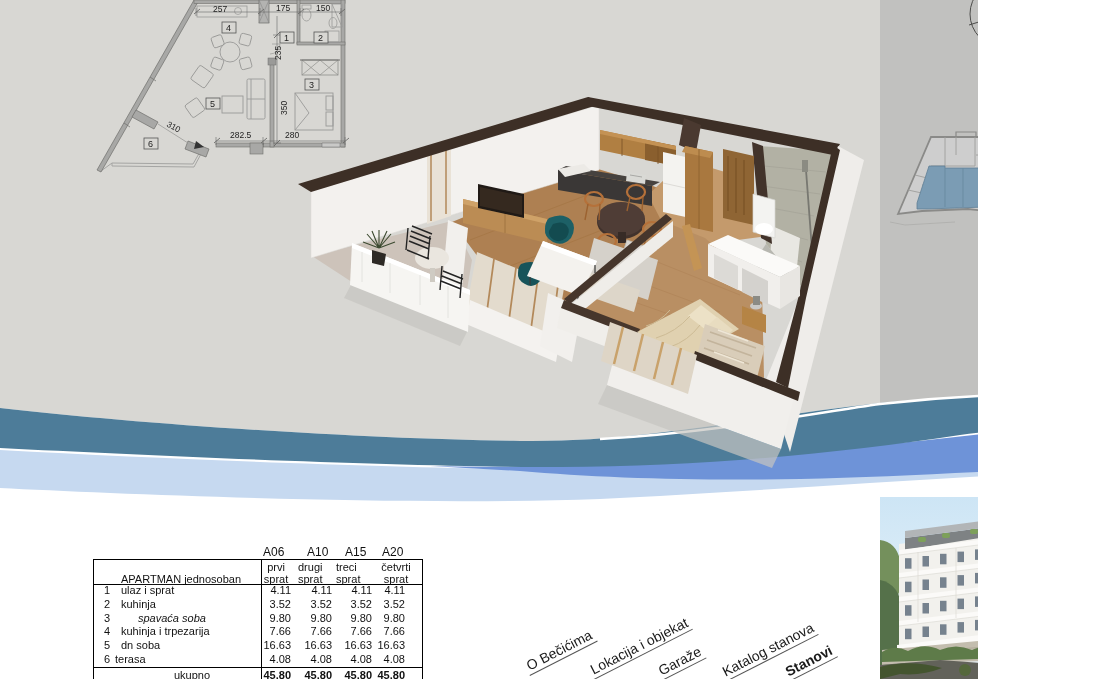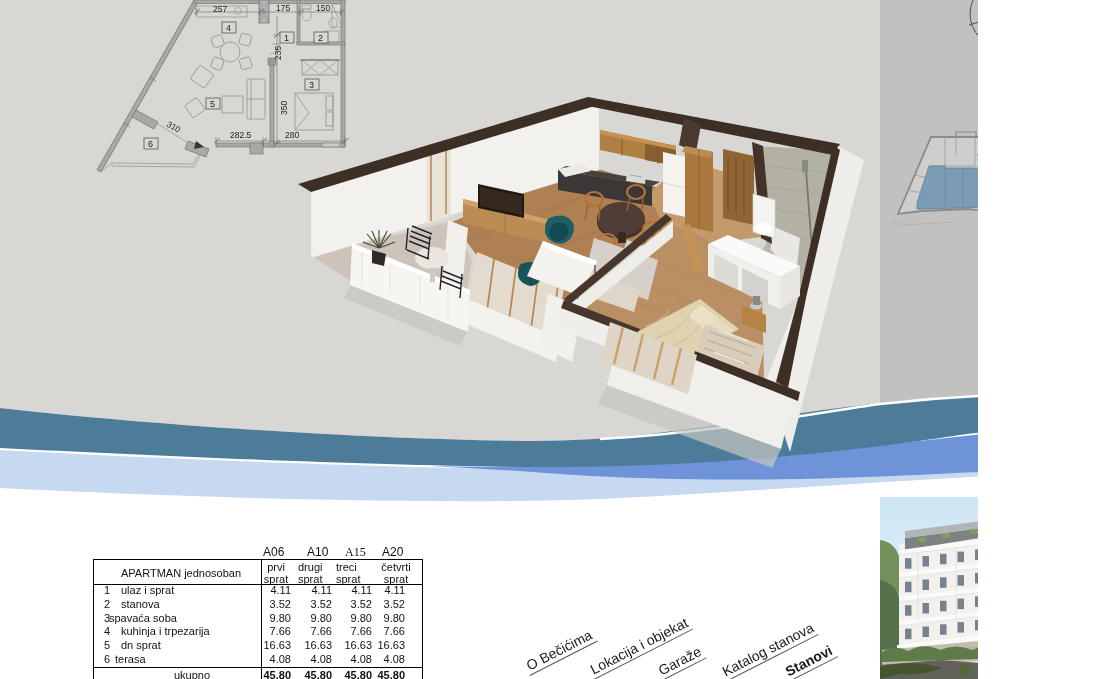--- a/index.html
+++ b/index.html
@@ -435,71 +435,71 @@
      <rect x="144" y="138" width="14" height="11" fill="#d8d7d3" stroke="#555" stroke-width="0.8"></rect>
         <text x="148" y="147">6</text>
   </g>
 </svg>
 
 <div class="abs" style="left:93px;top:545px;width:330px;font-family:'Liberation Sans',sans-serif;color:#111;">
 
   <div style="position:relative;height:14px;font-size:12px;">
     <span style="position:absolute;left:170px;">A06</span>
     <span style="position:absolute;left:214px;">A10</span>
-    <span style="position:absolute;left:252px;font-family:Liberation Serif, serif;">A15</span>
+    <span style="position:absolute;left:252px;">A15</span>
     <span style="position:absolute;left:289px;">A20</span>
   </div>
 
   <div style="border:1.5px solid #000;border-bottom:none;width:328px;height:120px;position:relative;font-size:11px;">
     <div style="position:absolute;left:167px;top:0;width:0;height:120px;border-left:1px solid #000;"></div>
 
     <div style="position:absolute;left:0;top:0;width:328px;height:24px;border-bottom:1px solid #000;">
-      <span style="position:absolute;left:27px;top:7px;">APARTMAN jednosoban</span>
+      <span style="position:absolute;left:27px;top:13px;text-decoration:underline;">APARTMAN jednosoban</span>
       <span style="position:absolute;left:160px;top:1px;width:44px;text-align:center;">prvi<br>sprat</span>
       <span style="position:absolute;left:204px;top:1px;width:44px;">drugi<br>sprat</span>
       <span style="position:absolute;left:242px;top:1px;width:44px;text-align:left;">treci<br>sprat</span>
       <span style="position:absolute;left:280px;top:1px;width:44px;text-align:center;">četvrti<br>sprat</span>
     </div>
 
     <div style="position:absolute;left:0;top:24px;width:328px;">
       <div style="position:relative;height:13.8px;">
             <span style="position:absolute;left:10px;">1</span>
             <span style="position:absolute;left:27px;">ulaz i sprat</span>
             <span style="position:absolute;left:157px;width:40px;text-align:right;">4.11</span>
             <span style="position:absolute;left:198px;width:40px;text-align:right;">4.11</span>
             <span style="position:absolute;left:238px;width:40px;text-align:right;">4.11</span>
             <span style="position:absolute;left:271px;width:40px;text-align:right;">4.11</span>
           </div>
       <div style="position:relative;height:13.8px;">
             <span style="position:absolute;left:10px;">2</span>
-            <span style="position:absolute;left:27px;">stanova</span>
+            <span style="position:absolute;left:27px;">kuhinja</span>
             <span style="position:absolute;left:157px;width:40px;text-align:right;">3.52</span>
             <span style="position:absolute;left:198px;width:40px;text-align:right;">3.52</span>
             <span style="position:absolute;left:238px;width:40px;text-align:right;">3.52</span>
             <span style="position:absolute;left:271px;width:40px;text-align:right;">3.52</span>
           </div>
       <div style="position:relative;height:13.8px;">
             <span style="position:absolute;left:10px;">3</span>
-            <span style="position:absolute;left:15px;">spavaća soba</span>
+            <span style="position:absolute;left:44px;font-style:italic;">spavaća soba</span>
             <span style="position:absolute;left:157px;width:40px;text-align:right;">9.80</span>
             <span style="position:absolute;left:198px;width:40px;text-align:right;">9.80</span>
             <span style="position:absolute;left:238px;width:40px;text-align:right;">9.80</span>
             <span style="position:absolute;left:271px;width:40px;text-align:right;">9.80</span>
           </div>
       <div style="position:relative;height:13.8px;">
             <span style="position:absolute;left:10px;">4</span>
             <span style="position:absolute;left:27px;">kuhinja i trpezarija</span>
             <span style="position:absolute;left:157px;width:40px;text-align:right;">7.66</span>
             <span style="position:absolute;left:198px;width:40px;text-align:right;">7.66</span>
             <span style="position:absolute;left:238px;width:40px;text-align:right;">7.66</span>
             <span style="position:absolute;left:271px;width:40px;text-align:right;">7.66</span>
           </div>
       <div style="position:relative;height:13.8px;">
             <span style="position:absolute;left:10px;">5</span>
-            <span style="position:absolute;left:27px;">dn sprat</span>
+            <span style="position:absolute;left:27px;">dn soba</span>
             <span style="position:absolute;left:157px;width:40px;text-align:right;">16.63</span>
             <span style="position:absolute;left:198px;width:40px;text-align:right;">16.63</span>
             <span style="position:absolute;left:238px;width:40px;text-align:right;">16.63</span>
             <span style="position:absolute;left:271px;width:40px;text-align:right;">16.63</span>
           </div>
       <div style="position:relative;height:13.8px;">
             <span style="position:absolute;left:10px;">6</span>
             <span style="position:absolute;left:21px;">terasa</span>
             <span style="position:absolute;left:157px;width:40px;text-align:right;">4.08</span>
             <span style="position:absolute;left:198px;width:40px;text-align:right;">4.08</span>

